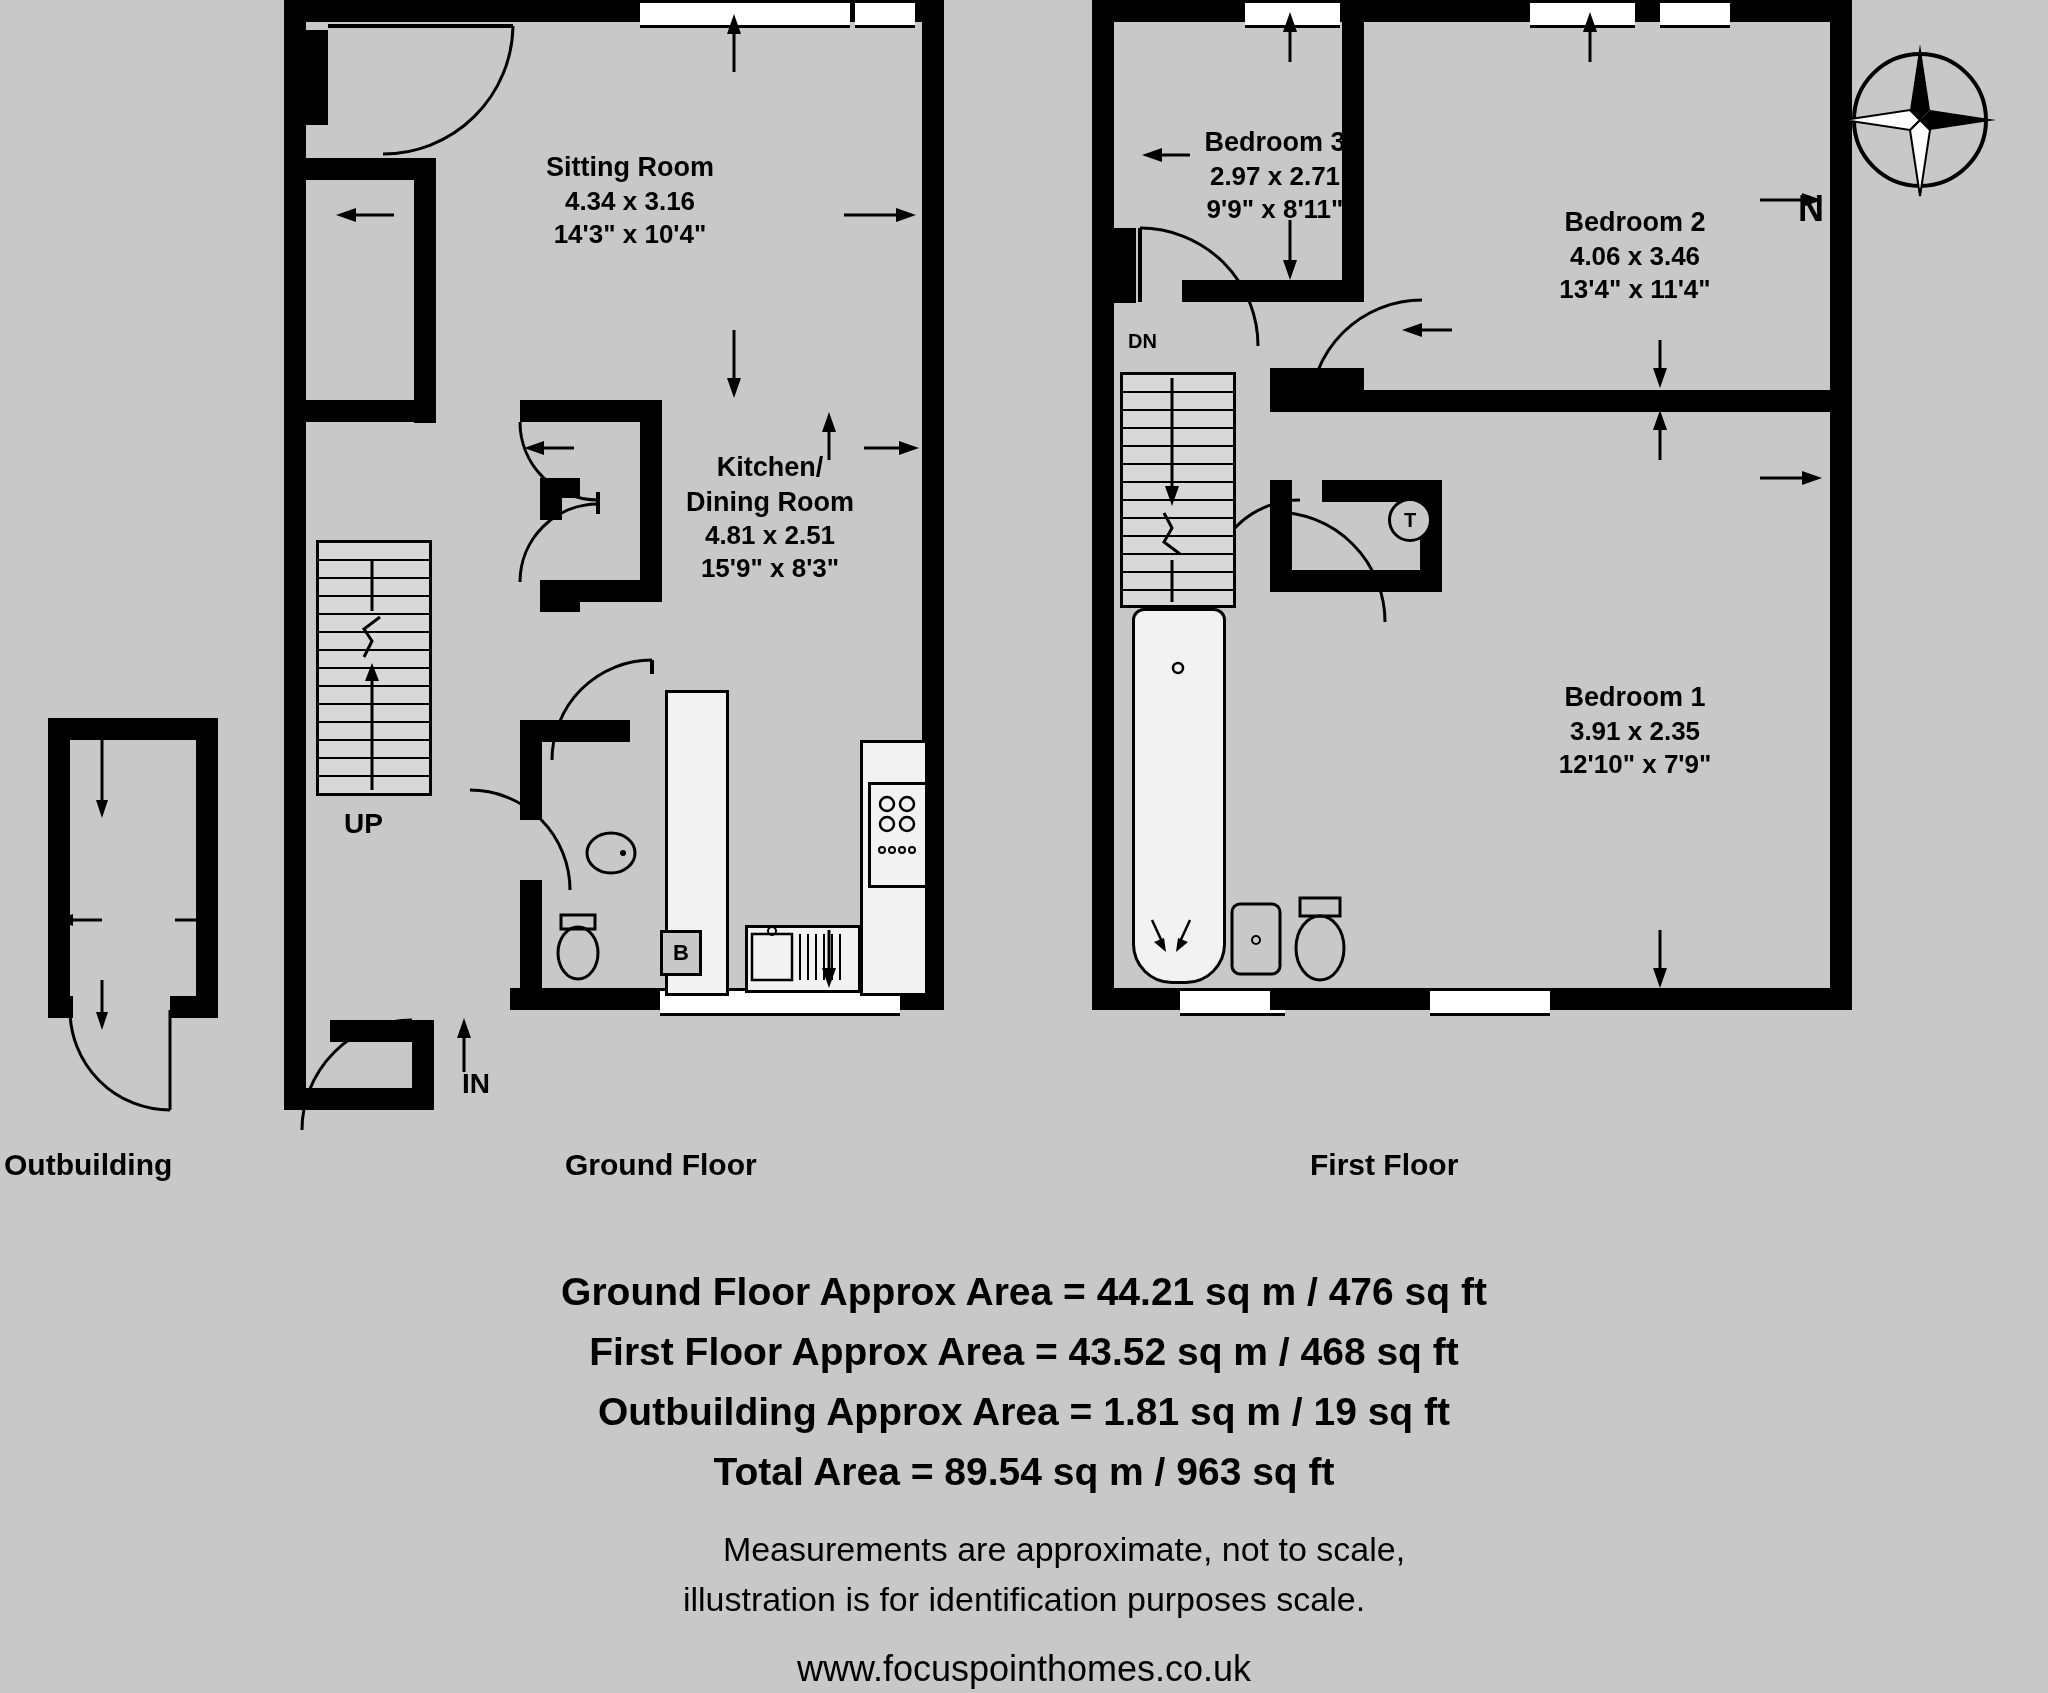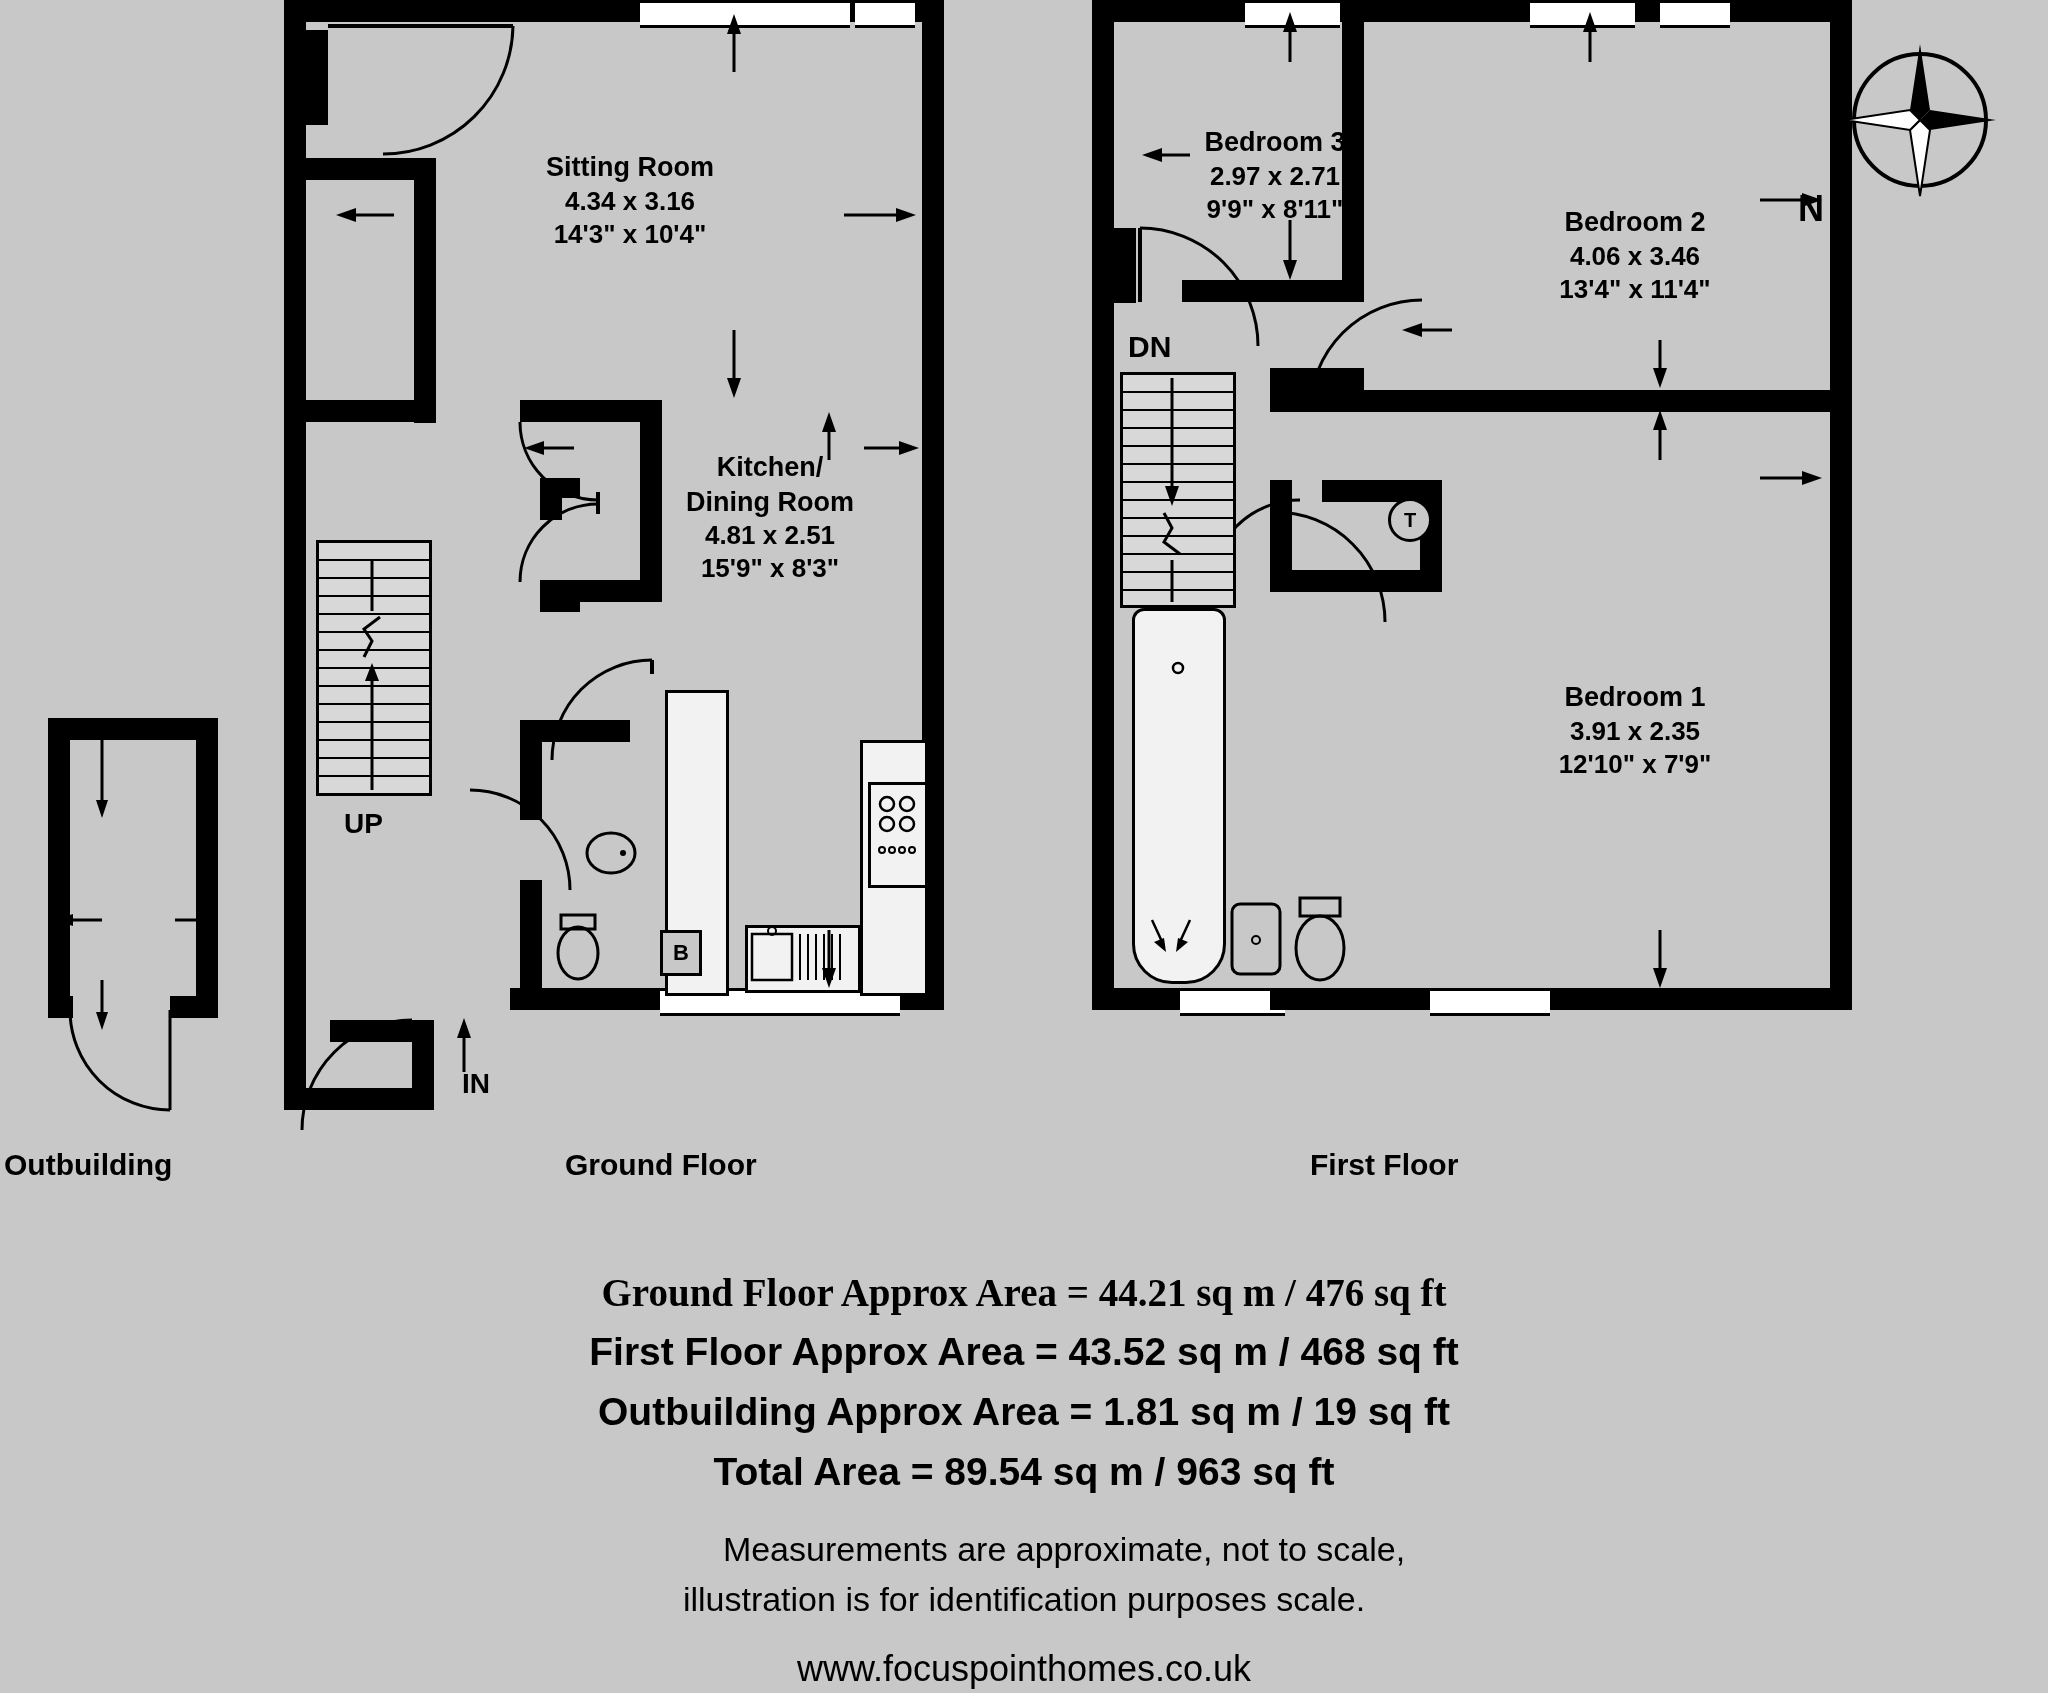--- a/index.html
+++ b/index.html
@@ -283,21 +283,21 @@
       <div class="tread" style="top:178px;"></div>
     <div class="tread" style="top:196px;"></div>
       <div class="tread" style="top:214px;"></div>
   </div>
   <svg style="position:absolute;left:100px;top:378px;width:40px;height:230px;">
     <line x1="12" y1="0" x2="12" y2="115" stroke="#000" stroke-width="3"></line>
     <polygon points="12,128 5,108 19,108" fill="#000"></polygon>
     <path d="M 4,135 L 12,150 L 4,164 L 20,176" fill="none" stroke="#000" stroke-width="3"></path>
     <line x1="12" y1="182" x2="12" y2="224" stroke="#000" stroke-width="3"></line>
   </svg>
-  <div class="tag" style="left:68px;top:330px;font-size:30px;">DN</div>
+  <div class="tag" style="left:68px;top:330px;font-size:20px;">DN</div>
 
   <div class="circleicon" style="left:328px;top:498px;width:38px;height:38px;">T</div>
 
   <div class="fixture" style="left:72px;top:608px;width:88px;height:370px;border-radius:12px 12px 40px 40px;background:#f2f2f2;"></div>
   <svg style="position:absolute;left:108px;top:640px;width:24px;height:340px;">
     <circle cx="10" cy="28" r="5" fill="none" stroke="#000" stroke-width="2.5"></circle>
   </svg>
   <svg style="position:absolute;left:82px;top:900px;width:70px;height:70px;">
     <line x1="10" y1="20" x2="22" y2="46" stroke="#000" stroke-width="2.5"></line>
     <polygon points="24,52 12,42 22,38" fill="#000"></polygon>
@@ -373,20 +373,20 @@
     <polygon points="14,90 80,100 90,90 80,80" fill="#fff" stroke="#000" stroke-width="2"></polygon>
     <polygon points="166,90 100,100 90,90 100,80" fill="#000"></polygon>
     <polygon points="36,36 84,84 90,90 80,80" fill="#000"></polygon>
     <polygon points="144,36 96,84 90,90 100,80" fill="#000"></polygon>
     <polygon points="36,144 84,96 90,90 80,100" fill="#000"></polygon>
     <polygon points="144,144 96,96 90,90 100,100" fill="#000"></polygon>
   </svg>
   <div class="tag" style="left:-32px;top:158px;font-size:36px;">N</div>
 </div>
 
-<div class="summary s1" style="top:1270px;font-family:Liberation Serif, serif;">Ground Floor Approx Area = 44.21 sq m / 476 sq ft</div>
+<div class="summary s1" style="top:1270px;">Ground Floor Approx Area = 44.21 sq m / 476 sq ft</div>
 <div class="summary s1" style="top:1330px;">First Floor Approx Area =  43.52 sq m / 468 sq ft</div>
 <div class="summary s1" style="top:1390px;">Outbuilding Approx Area = 1.81 sq m / 19 sq ft</div>
 <div class="summary s1" style="top:1450px;">Total Area = 89.54 sq m / 963 sq ft</div>
 
 <div class="note" style="top:1530px;margin-left:40px;">Measurements are approximate, not to scale,</div>
 <div class="note" style="top:1580px;">illustration is for identification purposes scale.</div>
 <div class="note" style="top:1648px;font-size:36px;">www.focuspointhomes.co.uk</div>
 
 </body></html>

